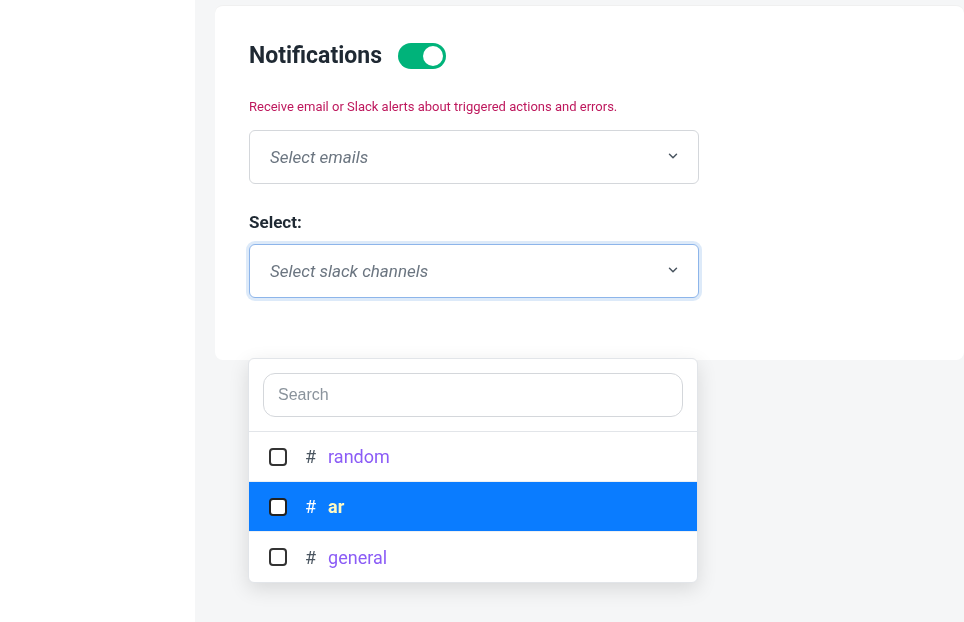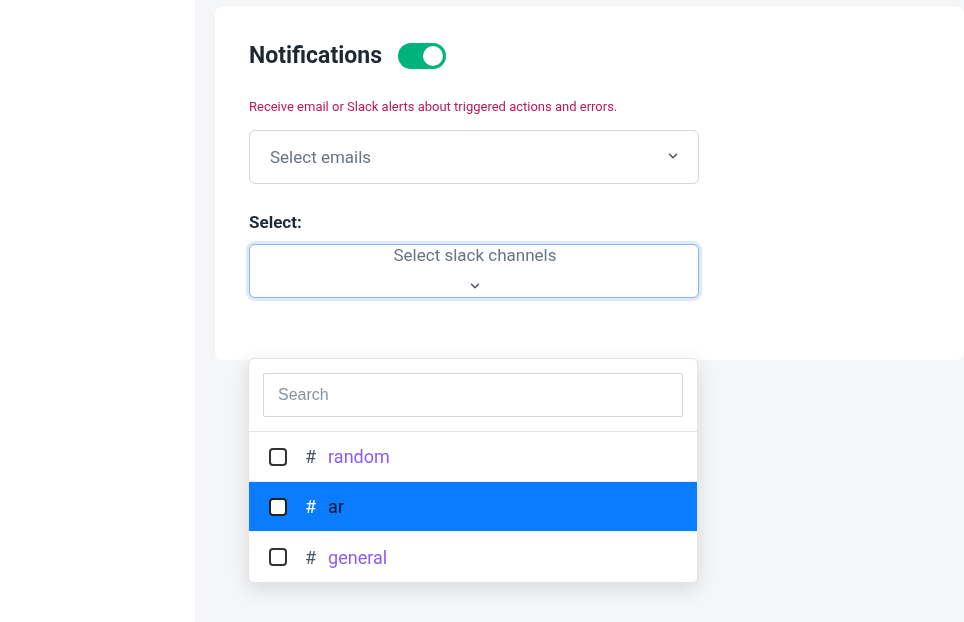--- a/index.html
+++ b/index.html
@@ -76,25 +76,25 @@
       width: 450px;
       height: 54px;
       border: 1px solid #d4d7db;
       border-radius: 6px;
       display: flex;
       align-items: center;
       justify-content: space-between;
       padding: 0 18px 0 20px;
       cursor: pointer;
       background: #ffffff;
+      font-style: italic;
     }
     .select-box.focused {
       border: 1px solid #8db5ea;
       box-shadow: 0 0 0 3px rgba(120, 170, 230, 0.25);
-      flex-direction: column;
     }
     .select-placeholder {
       font-size: 17px;
       color: #6b7580;
     }
     .chevron {
       color: #4a5560;
     }
     .field-group {
       margin-bottom: 28px;
@@ -110,21 +110,21 @@
       box-shadow: 0 6px 20px rgba(0,0,0,0.12);
       overflow: hidden;
     }
     .search-wrap {
       padding: 14px 14px 14px 14px;
     }
     .search-input {
       width: 100%;
       height: 44px;
       border: 1px solid #d4d7db;
-      border-radius: 2px;
+      border-radius: 12px;
       padding: 0 14px;
       font-size: 16px;
       color: #c2410c;
       outline: none;
     }
     .search-input::placeholder {
       color: #8a939c;
     }
     .options-divider {
       border-top: 1px solid #e2e5e9;
@@ -163,21 +163,22 @@
       font-weight: 400;
     }
     .option-row.highlighted .hash {
       color: #ffffff;
     }
     .channel-name {
       font-size: 18px;
       color: #8b5cf6;
     }
     .option-row.highlighted .channel-name {
-      color: #0f172a;
+      color: #fef9c3;
+      font-weight: bold;
     }
     .channel-label {
       display: flex;
       align-items: center;
       gap: 12px;
     }
   </style>
 </head>
 <body>
 

